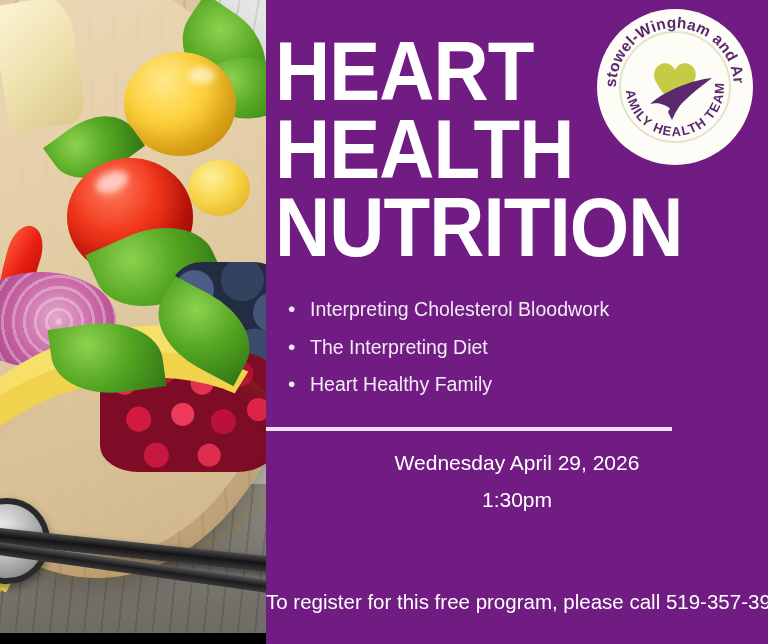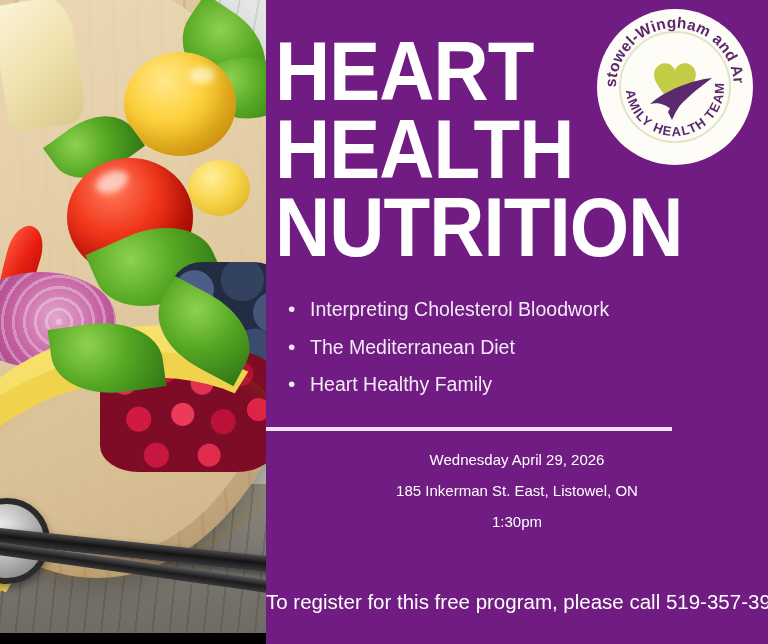--- a/index.html
+++ b/index.html
@@ -353,21 +353,21 @@
   .details {
     position: absolute;
     left: 0;
     top: 452px;
     width: 502px;
     text-align: center;
   }
   .details .dline {
     display: block;
     color: #ffffff;
-    font-size: 15px;
+    font-size: 21px;
     line-height: 1.0;
     margin-bottom: 16px;
     white-space: nowrap;
   }
 
   
   .register {
     position: absolute;
     left: 0;
     top: 592px;
@@ -442,28 +442,27 @@
     </div>
 
     <h1 class="headline">
       <span class="line line-1">HEART</span>
       <span class="line line-2">HEALTH</span>
       <span class="line line-3">NUTRITION</span>
     </h1>
 
     <ul class="bullets">
       <li>Interpreting Cholesterol Bloodwork</li>
-      <li>The Mediterranean Diet</li>
+      <li>The Interpreting Diet</li>
       <li>Heart Healthy Family</li>
     </ul>
 
     <div class="divider"></div>
 
     <div class="details">
       <span class="dline">Wednesday April 29, 2026</span>
-      <span class="dline">185 Inkerman St. East, Listowel, ON</span>
       <span class="dline">1:30pm</span>
     </div>
 
     <div class="register">To register for this free program, please call 519-357-3930</div>
 
   </div>
 </div>
 
 </body></html>

